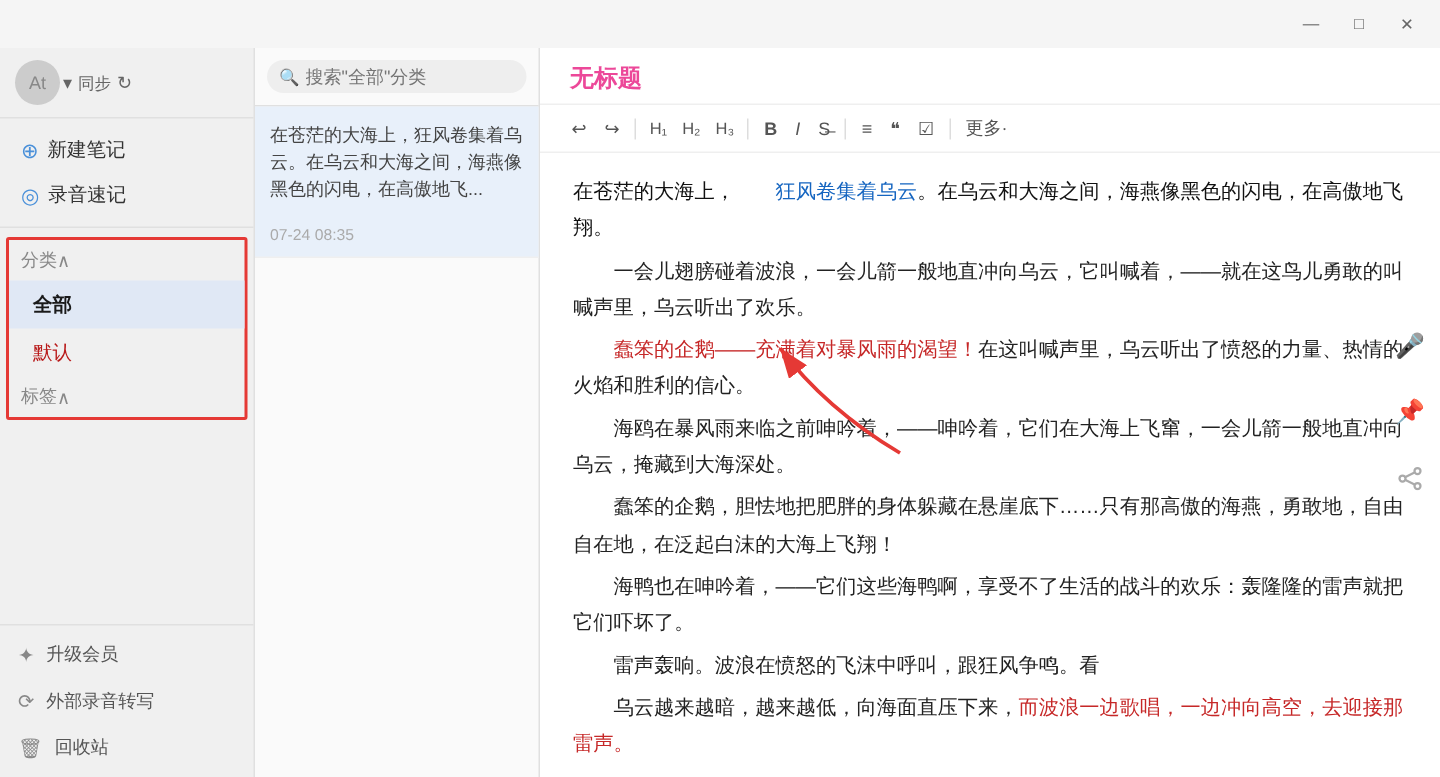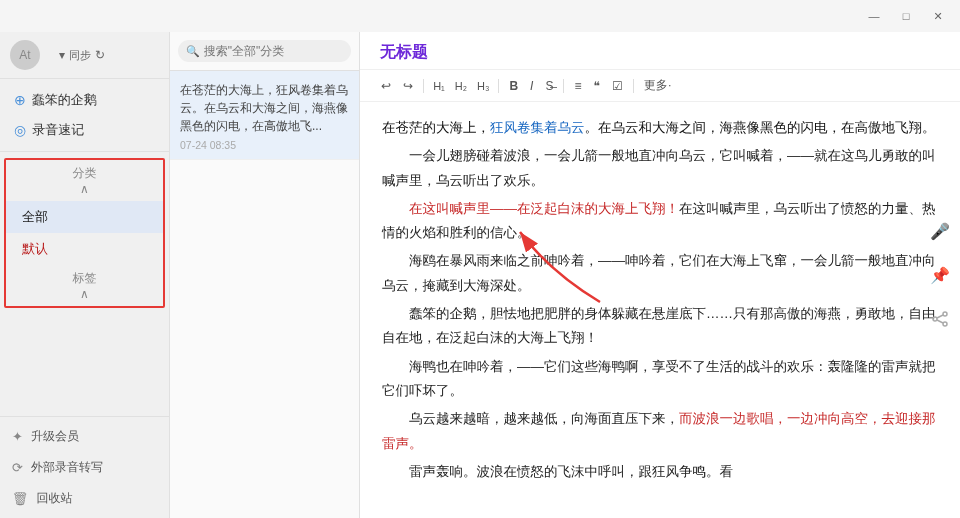--- a/index.html
+++ b/index.html
@@ -55,21 +55,21 @@
       display: flex;
       flex-direction: column;
       border-right: 1px solid #e0e0e0;
       flex-shrink: 0;
     }
 
     .sidebar-top {
       padding: 8px 10px;
       display: flex;
       align-items: center;
-      gap: 19px;
+      gap: 2px;
       border-bottom: 1px solid #e0e0e0;
     }
     .avatar {
       width: 30px;
       height: 30px;
       border-radius: 50%;
       background: #ccc;
       display: flex;
       align-items: center;
       justify-content: center;
@@ -110,31 +110,30 @@
       overflow-y: auto;
       padding: 4px 0;
     }
     .nav-section-header {
       display: flex;
       align-items: center;
       padding: 6px 12px;
       font-size: 12px;
       color: #888;
       cursor: pointer;
-      flex-direction: column;
     }
     .nav-item {
       padding: 7px 20px;
       font-size: 13px;
       color: #b91c1c;
       cursor: pointer;
       border-radius: 0;
     }
     .nav-item.active {
-      font-weight: normal;
+      font-weight: bold;
       color: #1a1a1a;
       background: #e0e8f5;
     }
 
     
     .nav-section-box {
       border: 2px solid #e53935;
       margin: 2px 4px;
       border-radius: 2px;
     }
@@ -201,39 +200,39 @@
       color: #444;
       line-height: 1.5;
       display: -webkit-box;
       -webkit-line-clamp: 3;
       -webkit-box-orient: vertical;
       overflow: hidden;
     }
     .note-item-date {
       font-size: 10.5px;
       color: #aaa;
-      margin-top: 4px;
+      margin-top: 16px;
     }
 
     
     .editor-panel {
       flex: 1;
       background: white;
       display: flex;
       flex-direction: column;
       overflow: hidden;
     }
     .editor-title-bar {
       padding: 10px 20px 6px;
       border-bottom: 1px solid #efefef;
     }
     .editor-title {
       font-size: 16px;
       font-weight: 600;
-      color: #6d28d9;
+      color: #ec4899;
     }
     .editor-toolbar {
       display: flex;
       align-items: center;
       gap: 2px;
       padding: 4px 16px;
       border-bottom: 1px solid #efefef;
     }
     .toolbar-btn {
       padding: 3px 5px;
@@ -265,21 +264,21 @@
       color: #222;
     }
     .editor-content p {
       margin-bottom: 4px;
       text-indent: 2em;
     }
     .editor-content .first-para {
       text-indent: 0;
       color: #111;
     }
-    .highlight-blue { color: #1565c0; }
+    .highlight-blue { color: #1565c0; margin-left: 27px; }
     .highlight-red { color: #c62828; }
 
     
     .right-icons {
       position: absolute;
       right: 0;
       top: 50%;
       transform: translateY(-50%);
       display: flex;
       flex-direction: column;
@@ -329,21 +328,21 @@
       <div class="sync-area">
         <span class="sync-icon">▾</span>
         <span>同步</span>
         <span class="sync-icon">↻</span>
       </div>
     </div>
 
     <div class="sidebar-actions">
       <div class="sidebar-action-item">
         <span class="action-icon">⊕</span>
-        <span>蠢笨的企鹅</span>
+        <span>新建笔记</span>
       </div>
       <div class="sidebar-action-item">
         <span class="action-icon">◎</span>
         <span>录音速记</span>
       </div>
     </div>
 
     <div class="sidebar-nav">
       <div class="nav-section-box">
         <div class="nav-section-header">
@@ -410,26 +409,26 @@
       <button class="toolbar-btn">≡</button>
       <button class="toolbar-btn">❝</button>
       <button class="toolbar-btn">☑</button>
       <div class="toolbar-sep"></div>
       <button class="toolbar-btn">更多·</button>
     </div>
 
     <div class="editor-content">
       <p class="first-para">在苍茫的大海上，<span class="highlight-blue">狂风卷集着乌云</span>。在乌云和大海之间，海燕像黑色的闪电，在高傲地飞翔。</p>
       <p>一会儿翅膀碰着波浪，一会儿箭一般地直冲向乌云，它叫喊着，——就在这鸟儿勇敢的叫喊声里，乌云听出了欢乐。</p>
-      <p><span class="highlight-red">在这叫喊声里——在泛起白沫的大海上飞翔！</span>在这叫喊声里，乌云听出了愤怒的力量、热情的火焰和胜利的信心。</p>
+      <p><span class="highlight-red">蠢笨的企鹅——充满着对暴风雨的渴望！</span>在这叫喊声里，乌云听出了愤怒的力量、热情的火焰和胜利的信心。</p>
       <p>海鸥在暴风雨来临之前呻吟着，——呻吟着，它们在大海上飞窜，一会儿箭一般地直冲向乌云，掩藏到大海深处。</p>
       <p>蠢笨的企鹅，胆怯地把肥胖的身体躲藏在悬崖底下……只有那高傲的海燕，勇敢地，自由自在地，在泛起白沫的大海上飞翔！</p>
       <p>海鸭也在呻吟着，——它们这些海鸭啊，享受不了生活的战斗的欢乐：轰隆隆的雷声就把它们吓坏了。</p>
+      <p>雷声轰响。波浪在愤怒的飞沫中呼叫，跟狂风争鸣。看</p>
       <p>乌云越来越暗，越来越低，向海面直压下来，<span class="highlight-red">而波浪一边歌唱，一边冲向高空，去迎接那雷声。</span></p>
-      <p>雷声轰响。波浪在愤怒的飞沫中呼叫，跟狂风争鸣。看</p>
     </div>
 
     <div class="right-icons">
       <div class="right-icon-btn">🎤</div>
       <div class="right-icon-btn">📌</div>
       <div class="right-icon-btn">
         <svg width="16" height="16" viewBox="0 0 16 16" fill="none">
           <circle cx="3" cy="8" r="2" stroke="#aaa" stroke-width="1.5"></circle>
           <circle cx="13" cy="3" r="2" stroke="#aaa" stroke-width="1.5"></circle>
           <circle cx="13" cy="13" r="2" stroke="#aaa" stroke-width="1.5"></circle>

